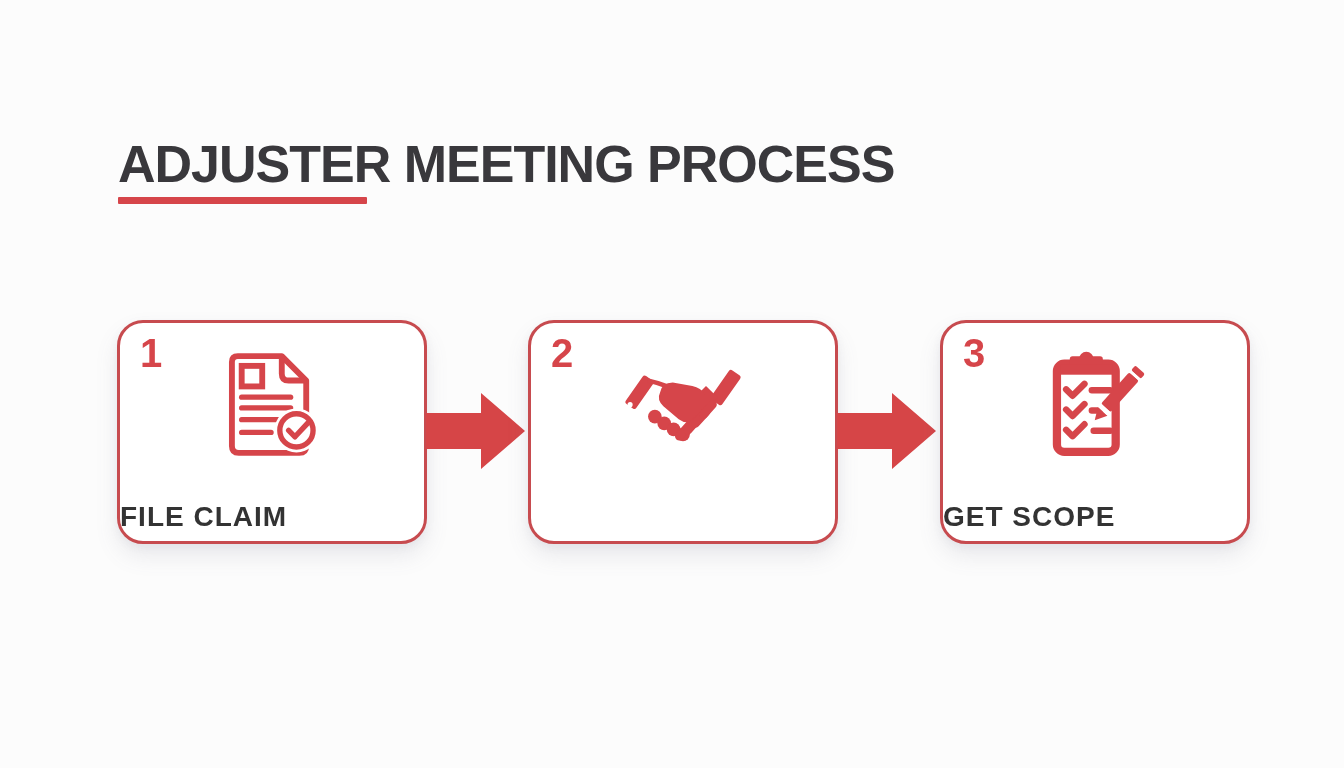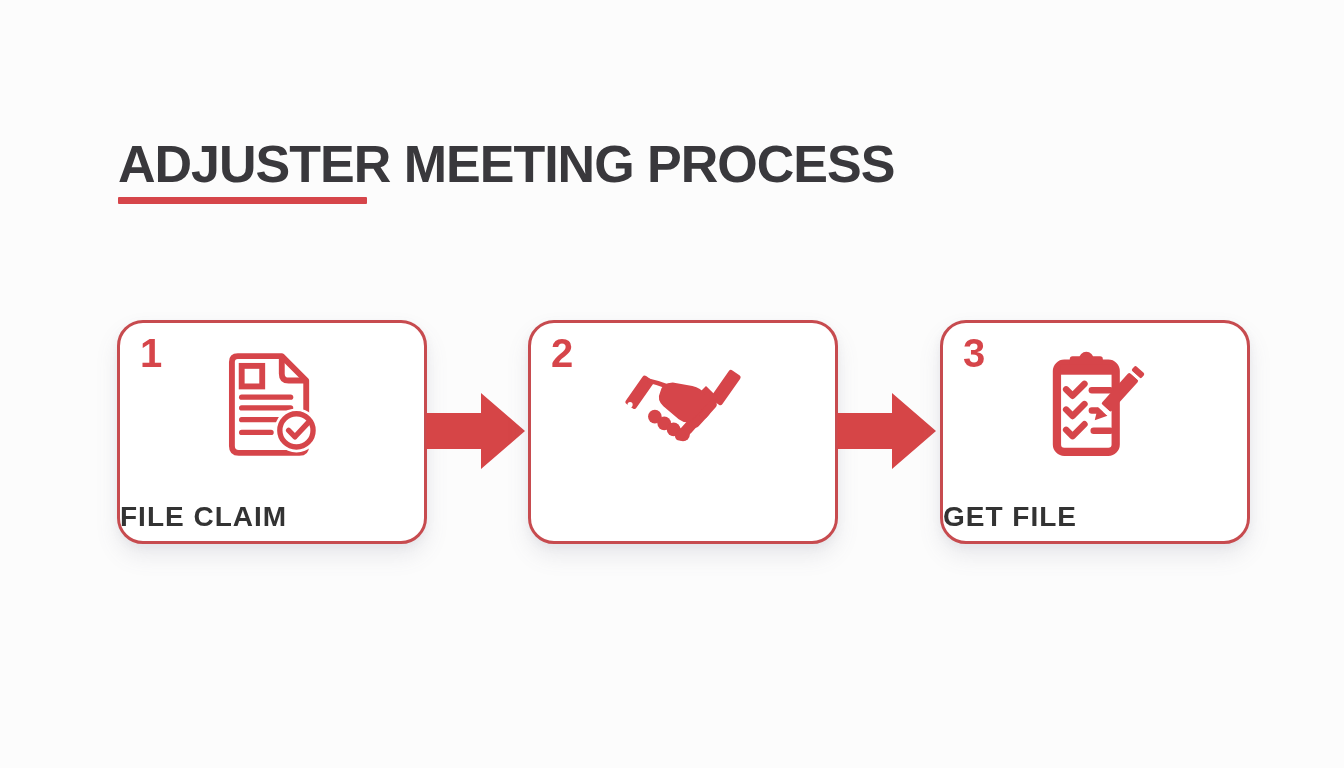--- a/index.html
+++ b/index.html
@@ -141,16 +141,16 @@
           <rect x="-7" y="-10" width="14" height="7" rx="2"></rect>
           <rect x="-7" y="0" width="14" height="46" rx="2"></rect>
           <path d="M-7 51 L7 51 L0 64 Z"></path>
         </g>
         <g transform="translate(98 30) rotate(42)" fill="#ffffff">
           <rect x="-7" y="-3" width="14" height="3"></rect>
           <rect x="-7" y="46" width="14" height="5"></rect>
         </g>
       </svg>
     </div>
-    <div class="step-label">GET FILE</div>
+    <div class="step-label">GET SCOPE</div>
   </div>
 
 </div>
 
 </body></html>

